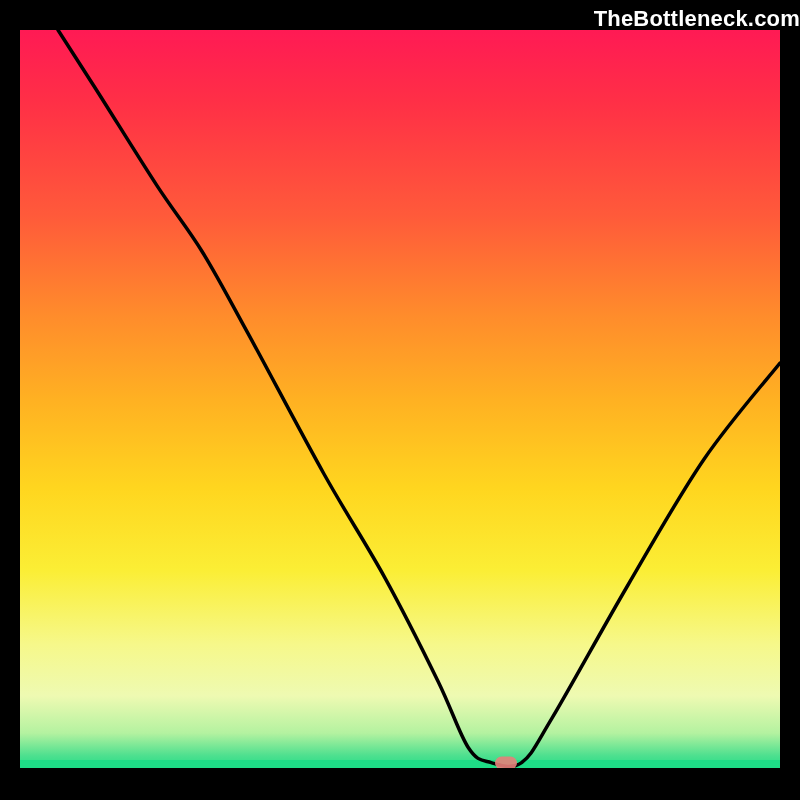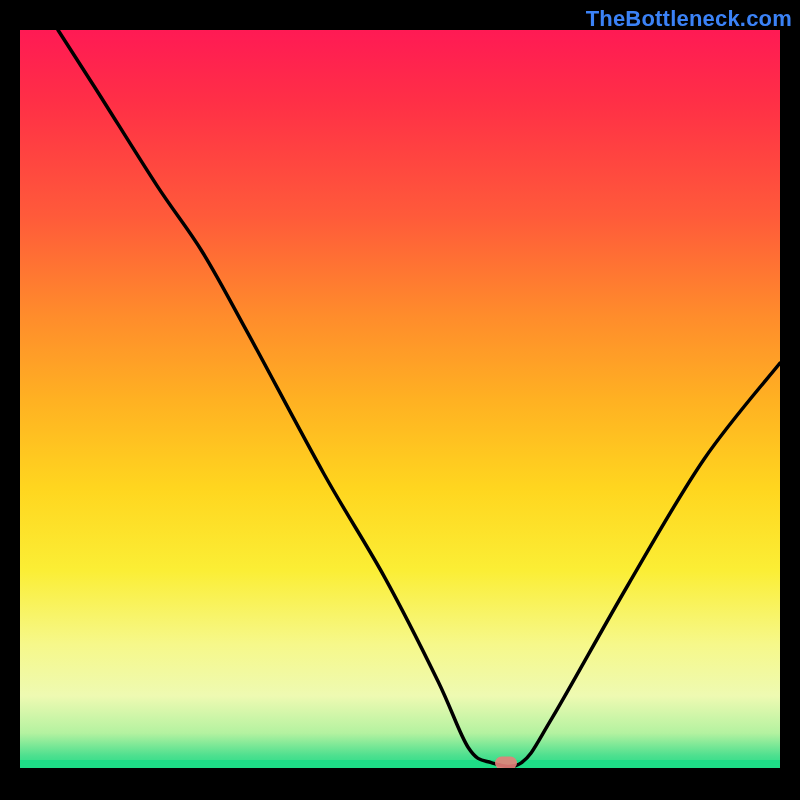--- a/index.html
+++ b/index.html
@@ -13,24 +13,24 @@
   }
   .frame {
     position: relative;
     width: 800px;
     height: 800px;
     background: #000;
   }
   .watermark {
     position: absolute;
     top: 6px;
-    right: 8px;
+    right: 0;
     font-size: 22px;
     font-weight: 600;
-    color: #3b82f6;
+    color: #ffffff;
     letter-spacing: 0.2px;
     z-index: 5;
     text-align: right;
   }
   .plot-area {
     position: absolute;
     left: 20px;
     top: 30px;
     width: 760px;
     height: 740px;

